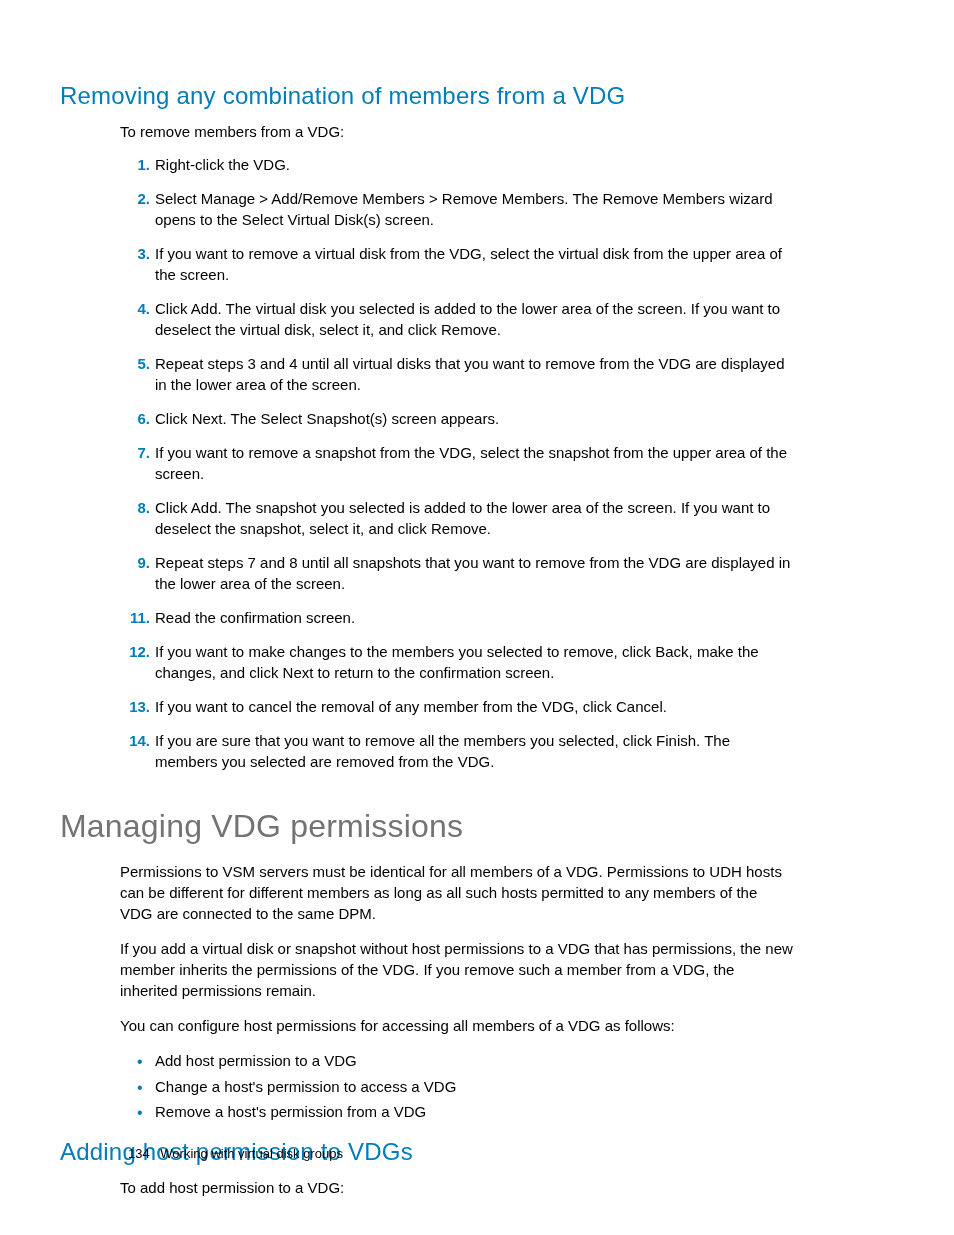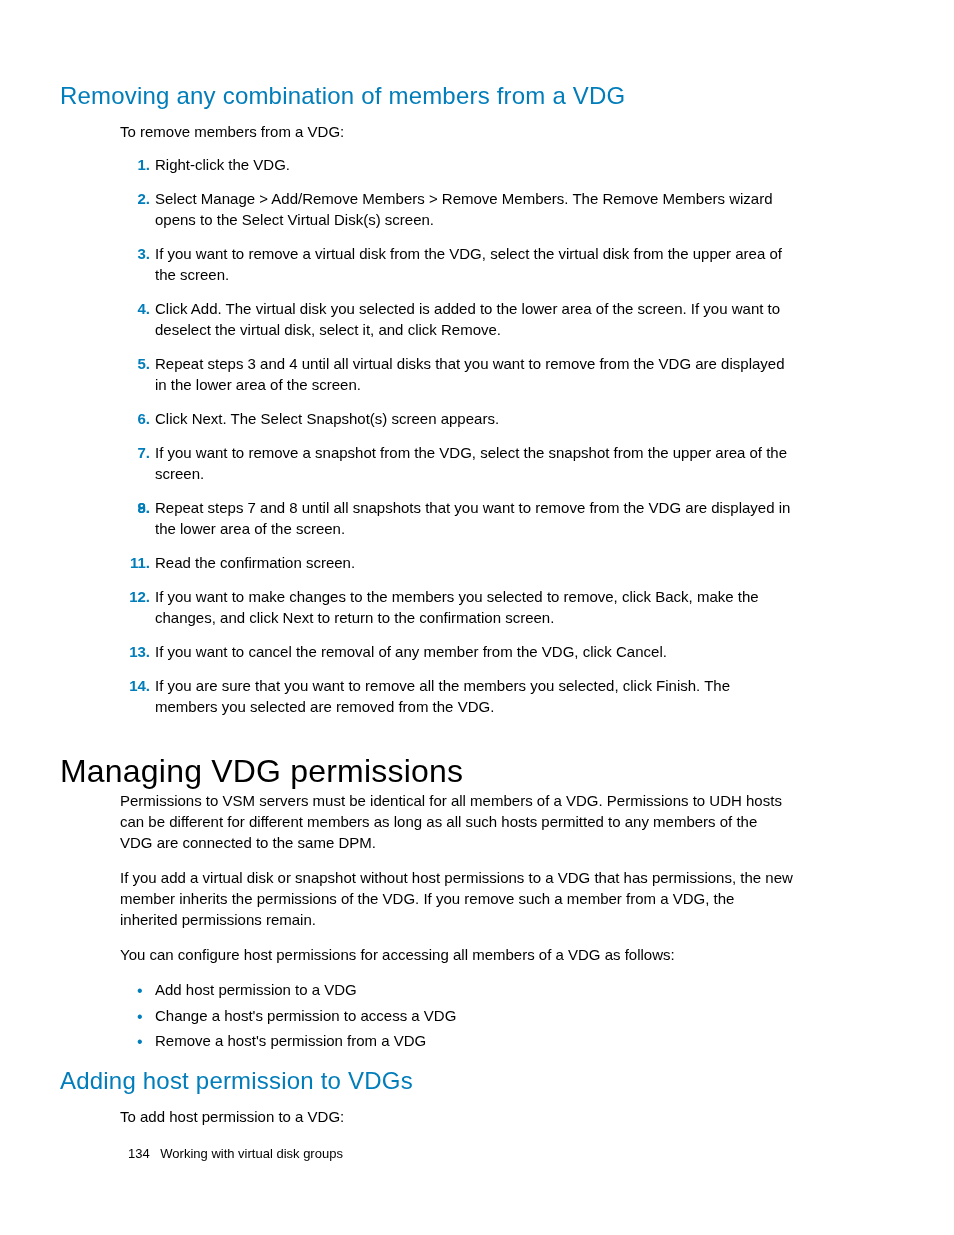--- a/index.html
+++ b/index.html
@@ -17,24 +17,24 @@
     padding: 82px 60px 0 60px;
   }
   .h2 {
     color: #007dba;
     font-size: 24px;
     font-weight: 400;
     margin: 0 0 12px 0;
     letter-spacing: 0.2px;
   }
   .h1 {
-    color: #000000;
+    color: #737373;
     font-size: 32px;
     font-weight: 400;
-    margin: 36px 0 0 0;
+    margin: 36px 0 16px 0;
     letter-spacing: 0.2px;
   }
   .intro {
     font-size: 15px;
     margin: 0 0 12px 0;
     padding-left: 60px;
     line-height: 1.35;
   }
   .body-para {
     font-size: 15px;
@@ -103,21 +103,21 @@
   <p class="intro">To remove members from a VDG:</p>
 
   <ol class="steps" id="steps-list">
       <li><span class="num">1.</span><span>Right-click the VDG.</span></li>
       <li><span class="num">2.</span><span>Select <b>Manage &gt; Add/Remove Members &gt; Remove Members</b>. The Remove Members wizard opens to the Select Virtual Disk(s) screen.</span></li>
       <li><span class="num">3.</span><span>If you want to remove a virtual disk from the VDG, select the virtual disk from the upper area of the screen.</span></li>
       <li><span class="num">4.</span><span>Click <b>Add</b>. The virtual disk you selected is added to the lower area of the screen. If you want to deselect the virtual disk, select it, and click <b>Remove</b>.</span></li>
       <li><span class="num">5.</span><span>Repeat steps 3 and 4 until all virtual disks that you want to remove from the VDG are displayed in the lower area of the screen.</span></li>
       <li><span class="num">6.</span><span>Click <b>Next</b>. The Select Snapshot(s) screen appears.</span></li>
       <li><span class="num">7.</span><span>If you want to remove a snapshot from the VDG, select the snapshot from the upper area of the screen.</span></li>
-      <li><span class="num">8.</span></li>
+      <li><span class="num">8.</span><span>Click <b>Add</b>. The snapshot you selected is added to the lower area of the screen. If you want to deselect the snapshot, select it, and click <b>Remove</b>.</span></li>
       <li><span class="num">9.</span><span>Repeat steps 7 and 8 until all snapshots that you want to remove from the VDG are displayed in the lower area of the screen.</span></li>
       <li><span class="num">11.</span><span>Read the confirmation screen.</span></li>
       <li><span class="num">12.</span><span>If you want to make changes to the members you selected to remove, click <b>Back</b>, make the changes, and click <b>Next</b> to return to the confirmation screen.</span></li>
       <li><span class="num">13.</span><span>If you want to cancel the removal of any member from the VDG, click <b>Cancel</b>.</span></li>
       <li><span class="num">14.</span><span>If you are sure that you want to remove all the members you selected, click <b>Finish</b>. The members you selected are removed from the VDG.</span></li>
     </ol>
 
   <h1 class="h1">Managing VDG permissions</h1>
   <p class="body-para">Permissions to VSM servers must be identical for all members of a VDG. Permissions to UDH hosts can be different for different members as long as all such hosts permitted to any members of the VDG are connected to the same DPM.</p>
   <p class="body-para">If you add a virtual disk or snapshot without host permissions to a VDG that has permissions, the new member inherits the permissions of the VDG. If you remove such a member from a VDG, the inherited permissions remain.</p>

